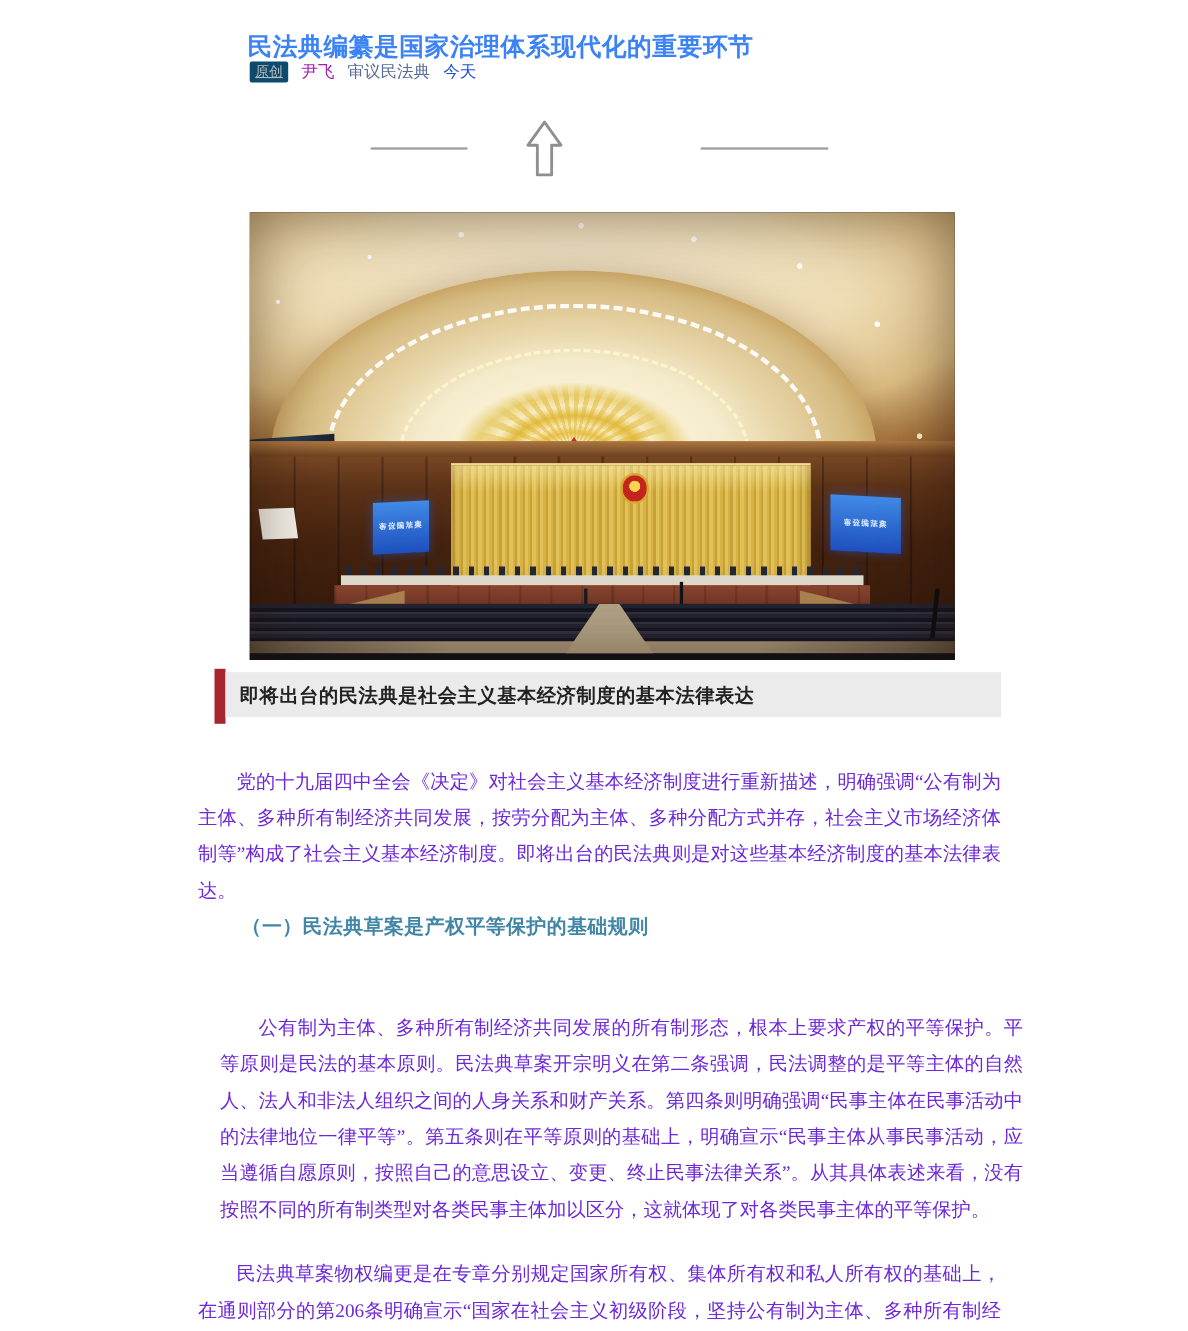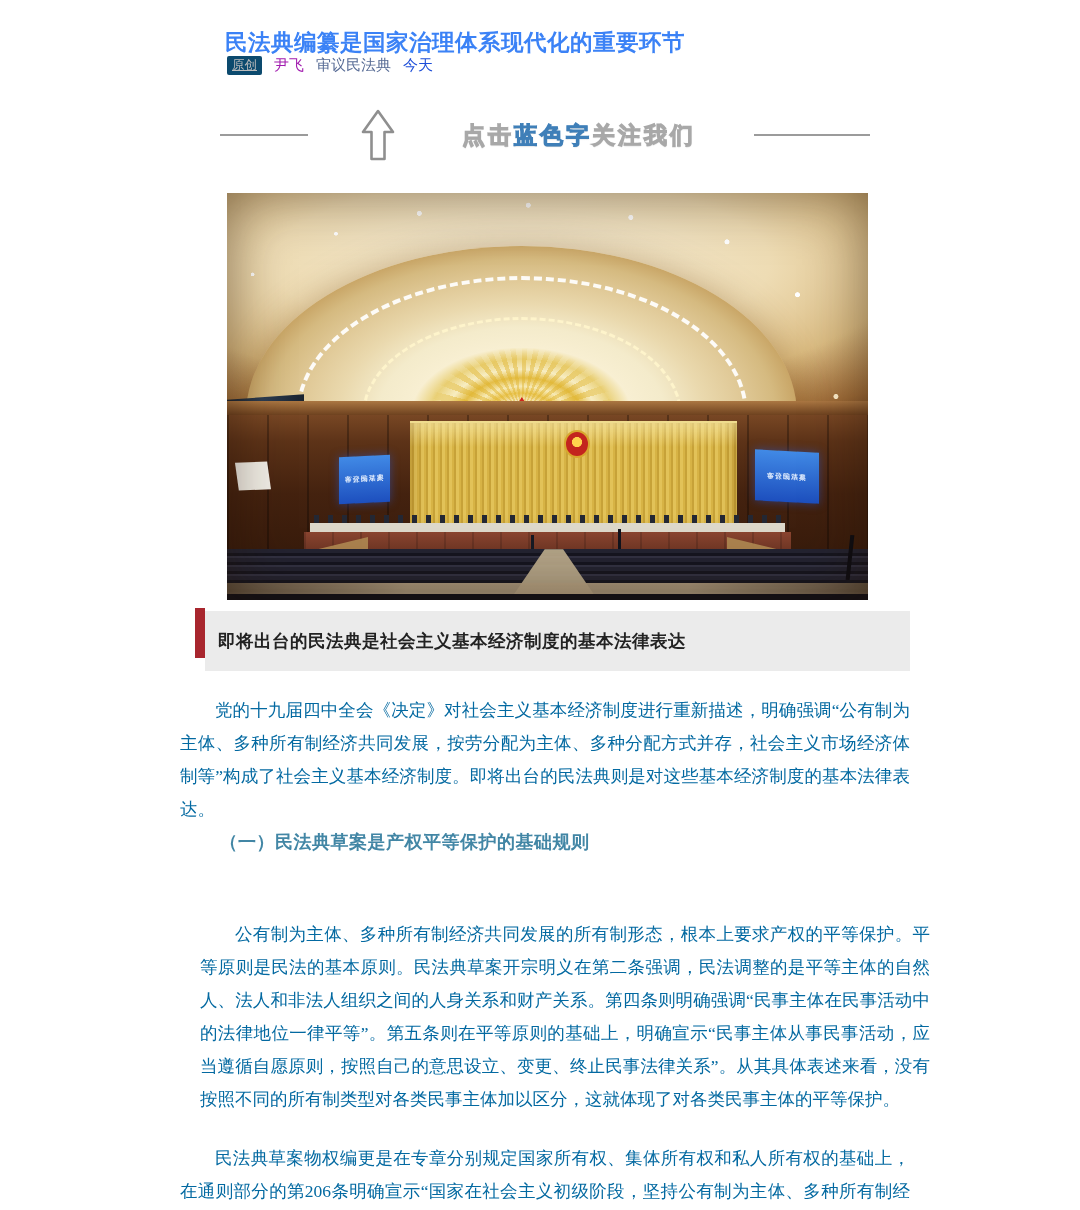--- a/index.html
+++ b/index.html
@@ -114,29 +114,29 @@
     clip-path:polygon(42% 0,58% 0,88% 100%,12% 100%);}
   .ph-floor{left:0;bottom:1.6%;width:100%;height:2.6%;
     background:linear-gradient(90deg,#6b5a44 0%,#b5a282 28%,#b5a282 72%,#6b5a44 100%);opacity:.9;}
   .ph-bottom{left:0;bottom:0;width:100%;height:1.6%;background:#101018;}
   .ph-tripod{right:2.5%;top:84%;width:4px;height:11%;background:#0d0d13;transform:rotate(6deg);}
   .ph-vignette{inset:0;box-shadow:inset 0 0 60px rgba(35,18,5,.5);}
 
   
   .red-bar{position:absolute;left:195px;top:608px;width:10px;height:50px;
            background:var(--accent_red,#a8262e);}
-  .band{position:absolute;left:205px;top:611px;width:705px;height:60px;
+  .band{position:absolute;left:205px;top:611px;width:705px;height:41px;
         background:var(--band_gray,#ebebeb);display:flex;align-items:center;}
   .band span{padding-left:13px;font-family:"Liberation Serif",serif;
         font-size:17.5px;font-weight:700;color:#222;letter-spacing:.5px;}
 
   
   .para{position:absolute;left:180px;width:730px;
         font-family:"Liberation Serif",serif;font-size:17.5px;line-height:33px;
-        color:#0369a1;text-align:justify;text-indent:2em;margin:0;}
+        color:#6d28d9;text-align:justify;text-indent:2em;margin:0;}
   .p1{top:694px;}
   .p2{top:918px;margin-left:20px;}
   .p3{top:1142px;}
   .subheading{position:absolute;left:180px;top:830px;width:730px;
         font-family:"Liberation Serif",serif;font-size:18px;font-weight:700;
         color:var(--subheading_teal,#4286a5);text-indent:2.2em;letter-spacing:.5px;}
 </style>
 </head>
 <body>
 
@@ -151,21 +151,20 @@
     <span class="date">今天</span>
   </div>
 
   <div class="banner">
     <span class="hline l"></span>
     <span class="arrow">
       <svg width="36" height="52" viewBox="0 0 36 52">
         <path d="M18 2 L33 23 H24.5 V50 H11.5 V23 H3 Z" fill="#ffffff" stroke="#8f8f8f" stroke-width="2.6" stroke-linejoin="round"></path>
       </svg>
     </span>
-    <span class="banner-text"><span>点击</span><span class="blue">蓝色字</span><span>关注我们</span></span>
     <span class="hline r"></span>
   </div>
 
   <div class="photo">
     <div class="ph-ceiling"></div>
     <div class="ph-lights"></div>
     <div class="ph-dome">
       <div class="ph-ring1"></div>
       <div class="ph-ring2"></div>
       <div class="ph-corona"></div>

